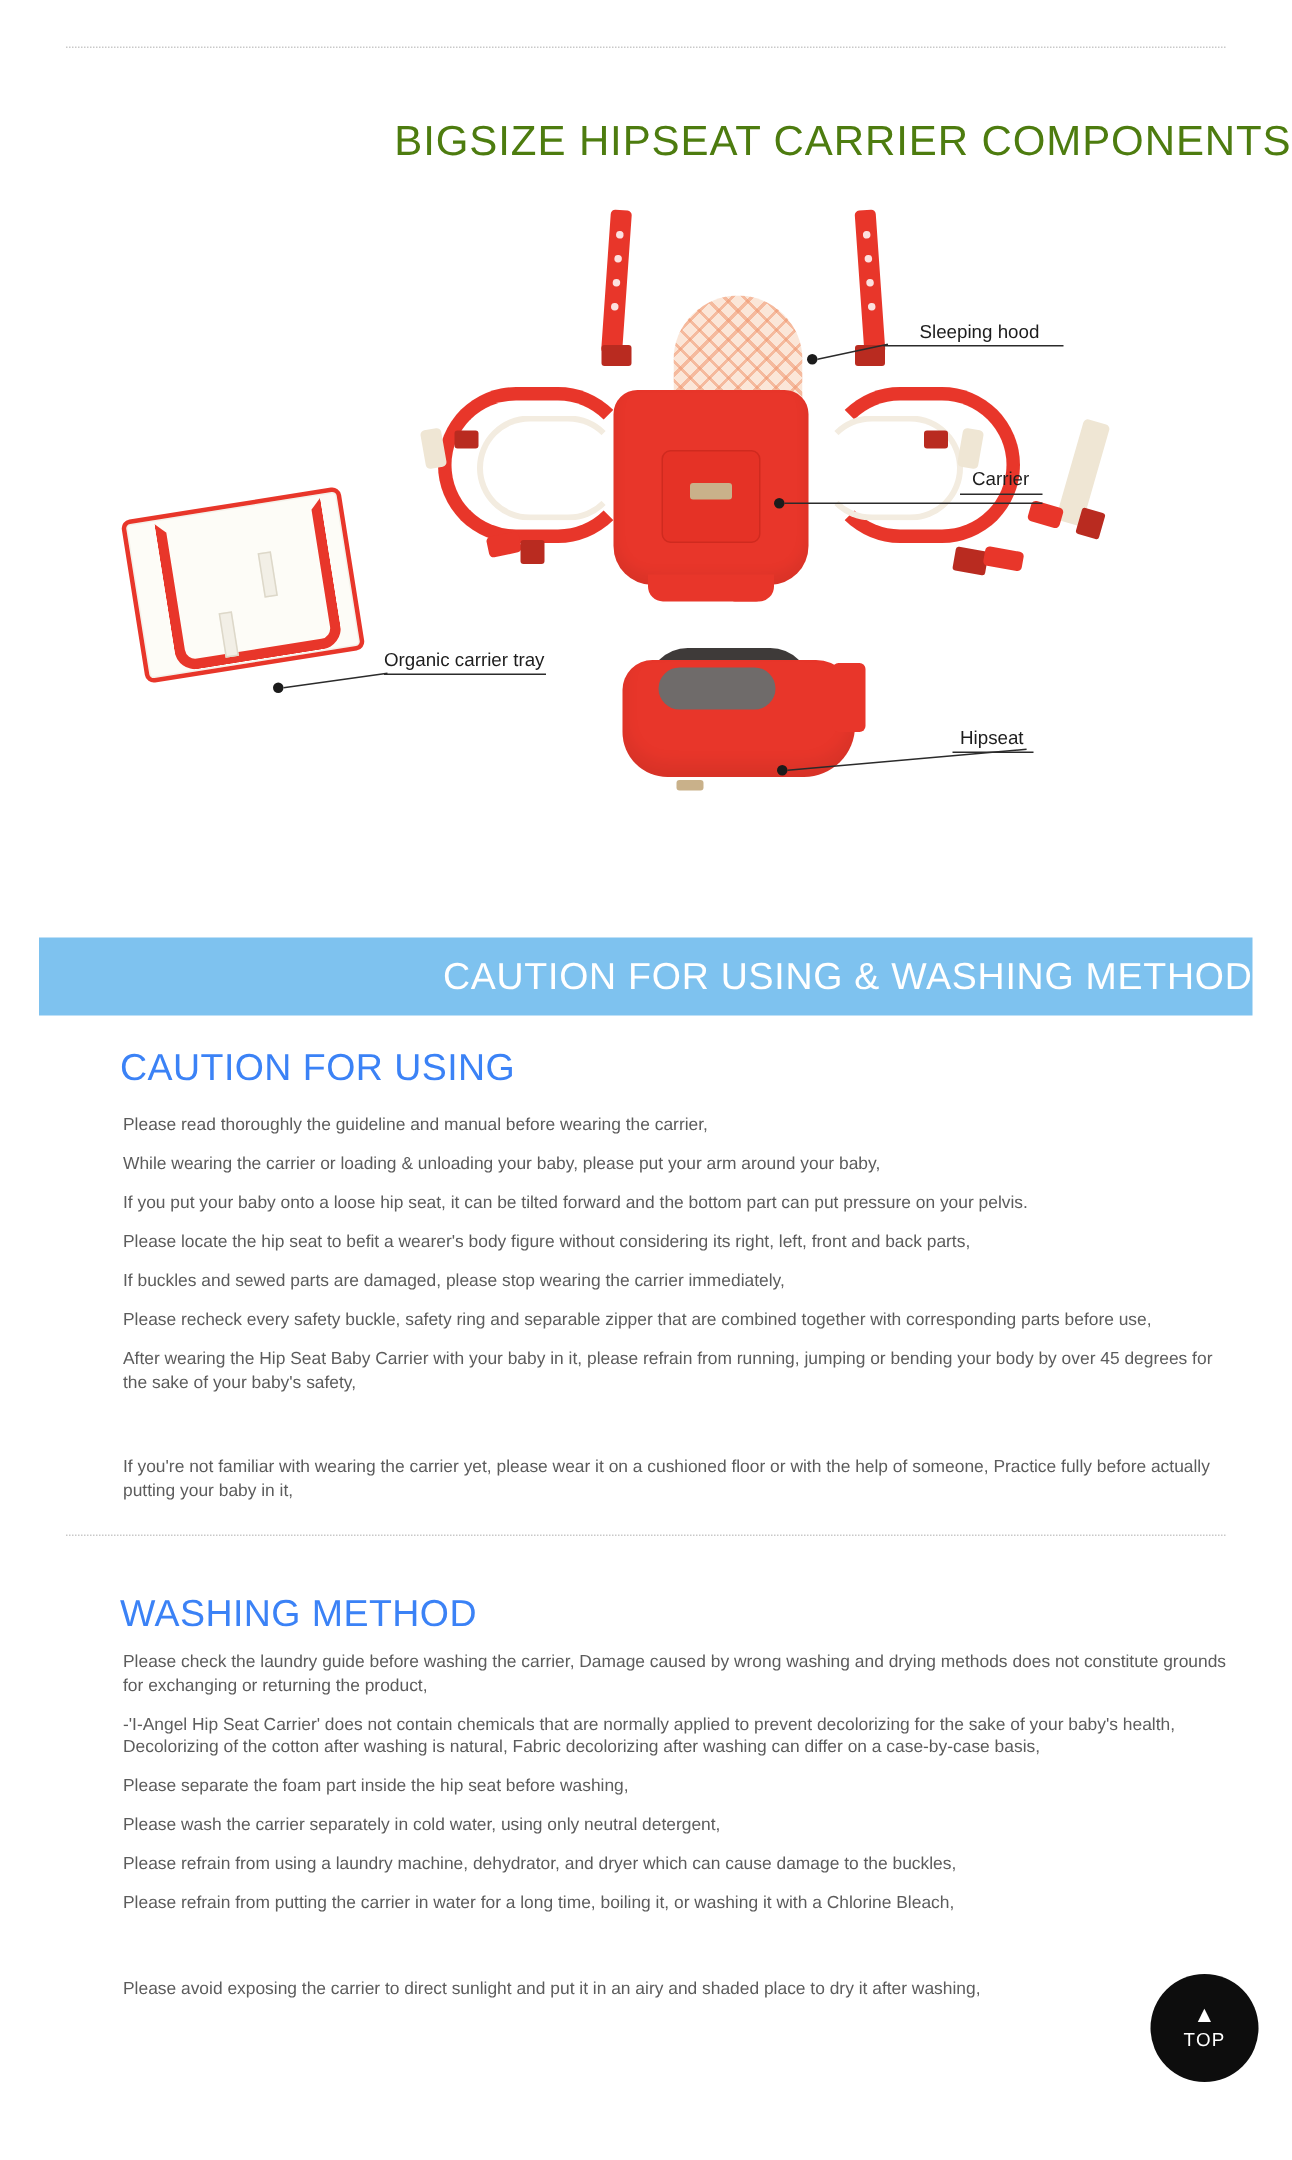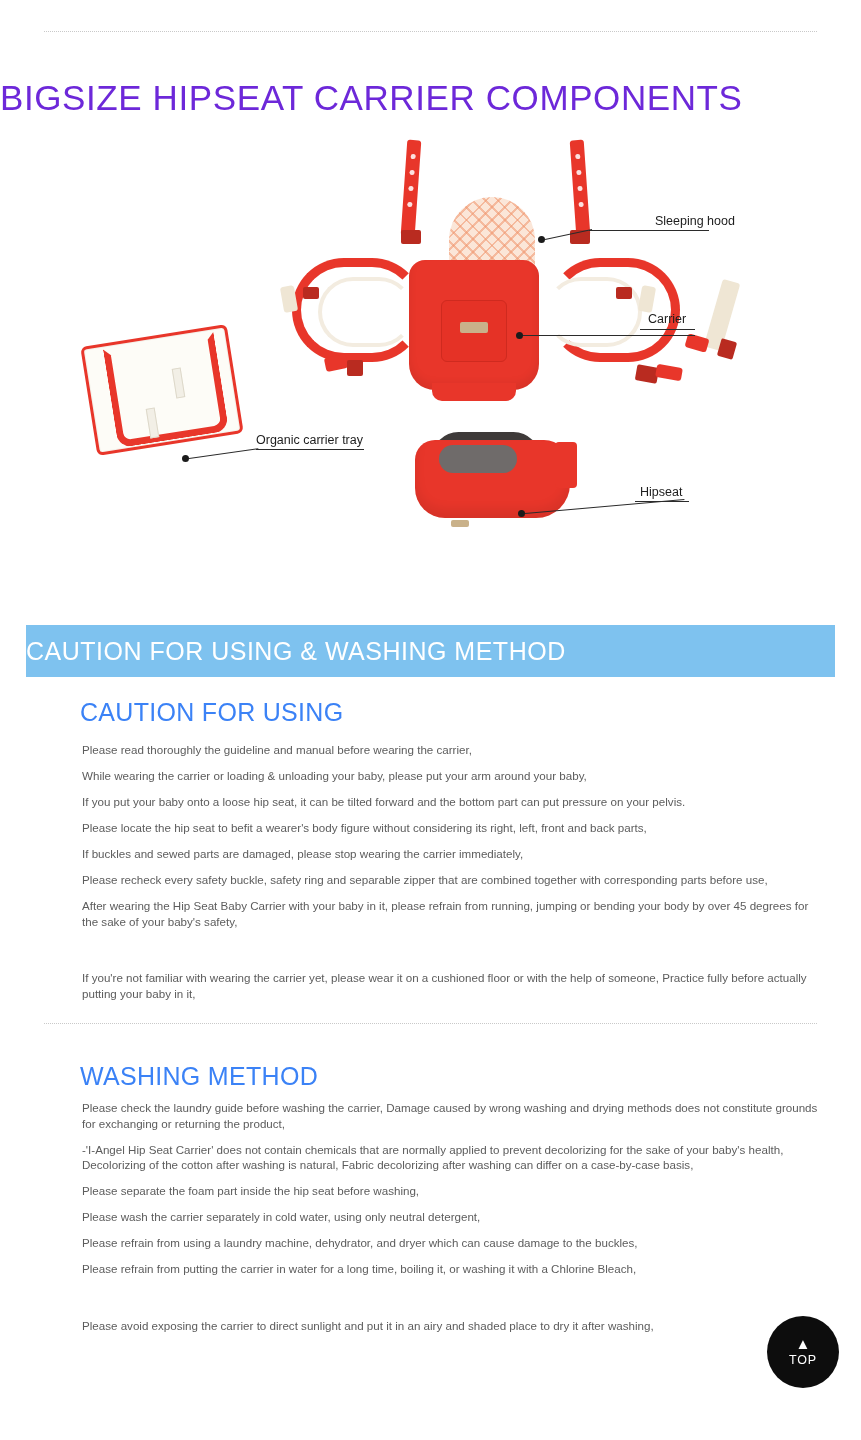--- a/index.html
+++ b/index.html
@@ -28,23 +28,23 @@
     border-top: 1px dotted #c9c9c9;
   }
   #rule-top { top: 31px; }
   #rule-mid { top: 1023px; }
 
   
   .components-title {
     position: absolute;
     top: 78px;
     left: 0; right: 0;
-    text-align: left;
-    color: #6d28d9;
-    font-size: 35px;
+    text-align: right;
+    color: #4d7c0f;
+    font-size: 28px;
     letter-spacing: 0.6px;
     font-weight: 400;
   }
   .diagram {
     position: absolute;
     top: 140px;
     left: 0;
     width: 861px;
     height: 460px;
   }
@@ -223,21 +223,21 @@
   }
 
   
   .banner {
     position: absolute;
     left: 26px; top: 625px;
     width: 809px; height: 52px;
     background: #7ec2ef;
     display: flex;
     align-items: center;
-    justify-content: flex-start;
+    justify-content: flex-end;
   }
   .banner span {
     color: #ffffff;
     font-size: 25px;
     letter-spacing: .5px;
   }
 
   
   .section-heading {
     position: absolute;
@@ -348,21 +348,21 @@
 
     <div class="hipseat-top"></div>
     <div class="hipseat"></div>
     <div class="hipseat-pad"></div>
     <div class="hipseat-belt"></div>
     <div class="hipseat-tab"></div>
 
     <div class="callout-dot" style="left:538px; top:96px;"></div>
     <div class="callout-line" style="left:545px; top:99px; width:48px; transform:rotate(-12deg); transform-origin:left center;"></div>
     <div class="callout-line" style="left:589px; top:90px; width:120px;"></div>
-    <div class="callout-label" style="left:613px; top:74px;margin-left:42px;">Sleeping hood</div>
+    <div class="callout-label" style="left:613px; top:74px;">Sleeping hood</div>
 
     <div class="callout-dot" style="left:516px; top:192px;"></div>
     <div class="callout-line" style="left:523px; top:195px; width:172px;"></div>
     <div class="callout-line" style="left:640px; top:189px; width:55px;"></div>
     <div class="callout-label" style="left:648px; top:172px;">Carrier</div>
 
     <div class="callout-dot" style="left:182px; top:315px;"></div>
     <div class="callout-line" style="left:189px; top:318px; width:70px; transform:rotate(-8deg); transform-origin:left center;"></div>
     <div class="callout-line" style="left:256px; top:309px; width:108px;"></div>
     <div class="callout-label" style="left:256px; top:293px;">Organic carrier tray</div>

